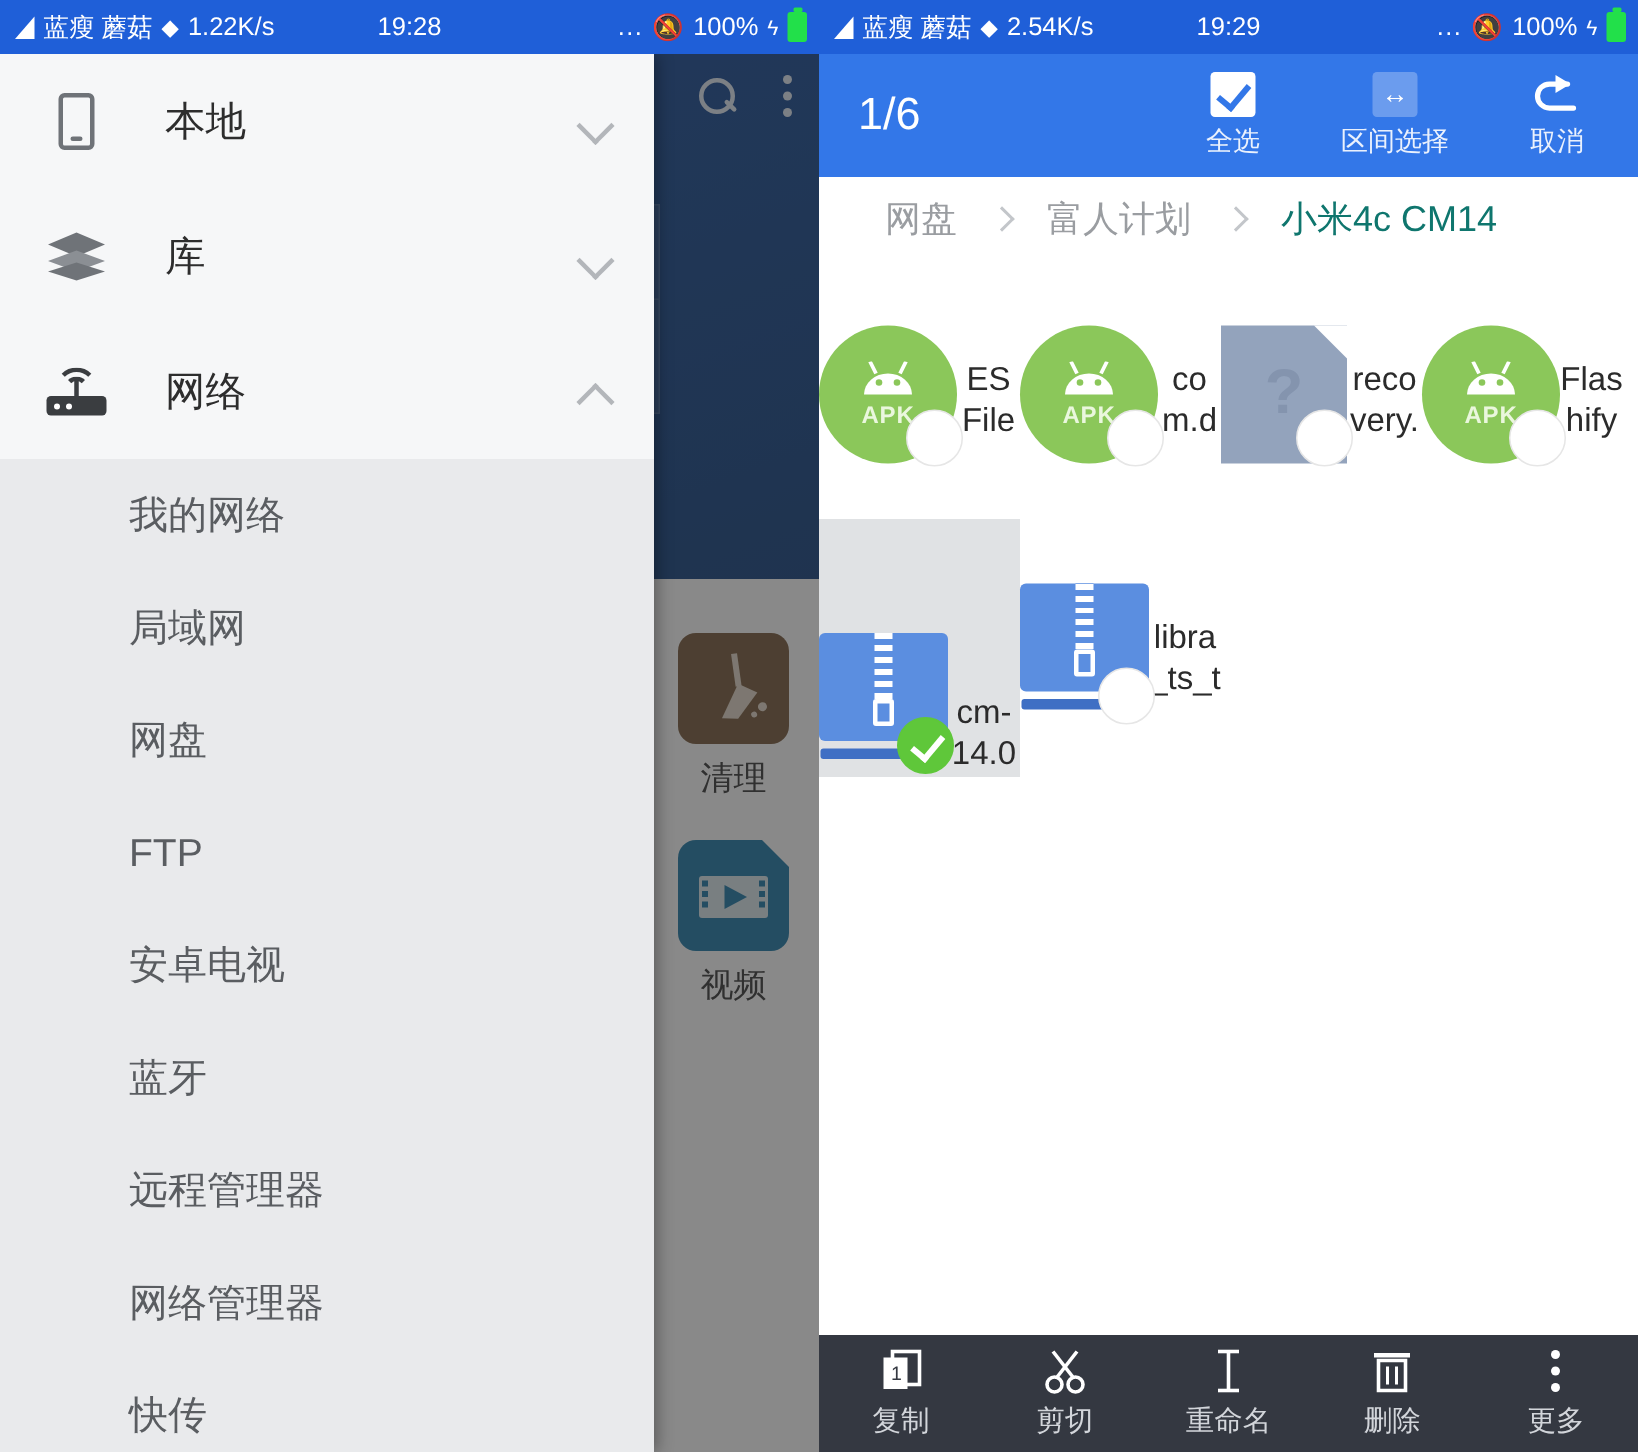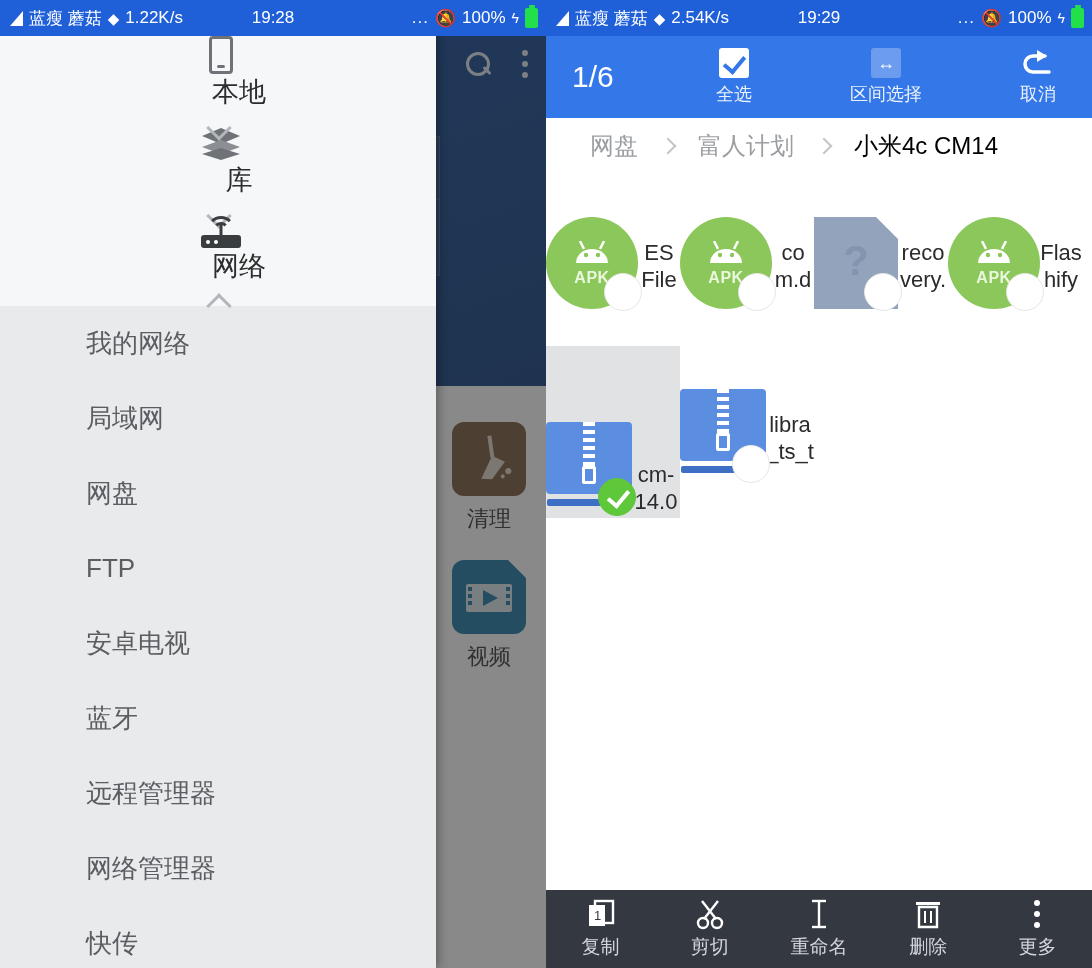--- a/index.html
+++ b/index.html
@@ -88,21 +88,21 @@
     background: rgba(40,40,40,0.55);
   }
 
   
   .drawer {
     position: absolute; top: 36px; left: 0; width: 436px; height: 932px;
     background: #f6f7f8; overflow: hidden;
     box-shadow: 2px 0 10px rgba(0,0,0,0.35);
   }
   .drawer-group {
-    height: 90px; display: flex; align-items: center; padding: 0 22px 0 28px; flex-direction: column;
+    height: 90px; display: flex; align-items: center; padding: 0 22px 0 28px;
   }
   .dg-icon { width: 46px; display: flex; justify-content: center; align-items: center; }
   .dg-label { flex: 1; margin-left: 36px; font-size: 27px; color: #2d2d2d; }
   .dg-chev { width: 30px; height: 30px; position: relative; }
   .dg-chev::before {
     content: ""; position: absolute; left: 4px; top: 9px;
     width: 15px; height: 15px; border-right: 3px solid #b3b6ba; border-bottom: 3px solid #b3b6ba;
     transform: rotate(45deg);
   }
   .dg-chev.up::before { transform: rotate(-135deg); top: 13px; }
@@ -129,21 +129,21 @@
   .ico-router .arc1 { top: 6px; width: 16px; height: 16px; }
   .ico-router .arc2 { top: 0px; width: 28px; height: 28px; }
   .ico-router .ant { position:absolute; left:50%; top:8px; transform:translateX(-50%); width:3px; height:12px; background:#3a3d40; }
 
   
   .r-appbar {
     position: absolute; top: 36px; left: 0; width: 546px; height: 82px;
     background: #3377e8; color: #ffffff; display: flex; align-items: center;
   }
   .r-count { font-size: 30px; margin-left: 26px; flex: 1; }
-  .r-actions { display: flex; gap: 44px; }
+  .r-actions { display: flex; }
   .r-action {
     width: 108px; display: flex; flex-direction: column; align-items: center; gap: 4px;
   }
   .r-action .r-lbl { font-size: 18px; color: #eaf1fd; }
   .ico-checkbox {
     width: 30px; height: 30px; background: #ffffff; border-radius: 3px; position: relative;
   }
   .ico-checkbox::after {
     content: ""; position: absolute; left: 9px; top: 4px; width: 9px; height: 17px;
     border-right: 4px solid #3377e8; border-bottom: 4px solid #3377e8; transform: rotate(40deg);
@@ -153,21 +153,21 @@
     content: "↔"; position: absolute; left: 0; right: 0; top: 50%; transform: translateY(-50%);
     text-align: center; font-size: 18px; color: #ffffff;
   }
   .ico-undo { width: 34px; height: 30px; position: relative; }
 
   .r-breadcrumb {
     position: absolute; top: 118px; left: 0; width: 546px; height: 56px;
     background: #ffffff; display: flex; align-items: center; padding-left: 44px; gap: 18px;
   }
   .bc-item { font-size: 24px; color: #9a9da1; }
-  .bc-item.last { color: #000000; }
+  .bc-item.last { color: #0f766e; }
   .bc-sep {
     width: 12px; height: 12px; border-right: 2.5px solid #c3c6ca; border-top: 2.5px solid #c3c6ca;
     transform: rotate(45deg); margin: 0 6px;
   }
 
   .r-grid {
     position: absolute; top: 174px; left: 0; width: 546px; height: 716px;
     background: #ffffff; display: flex; flex-wrap: wrap; align-content: flex-start;
   }
   .file-cell {

